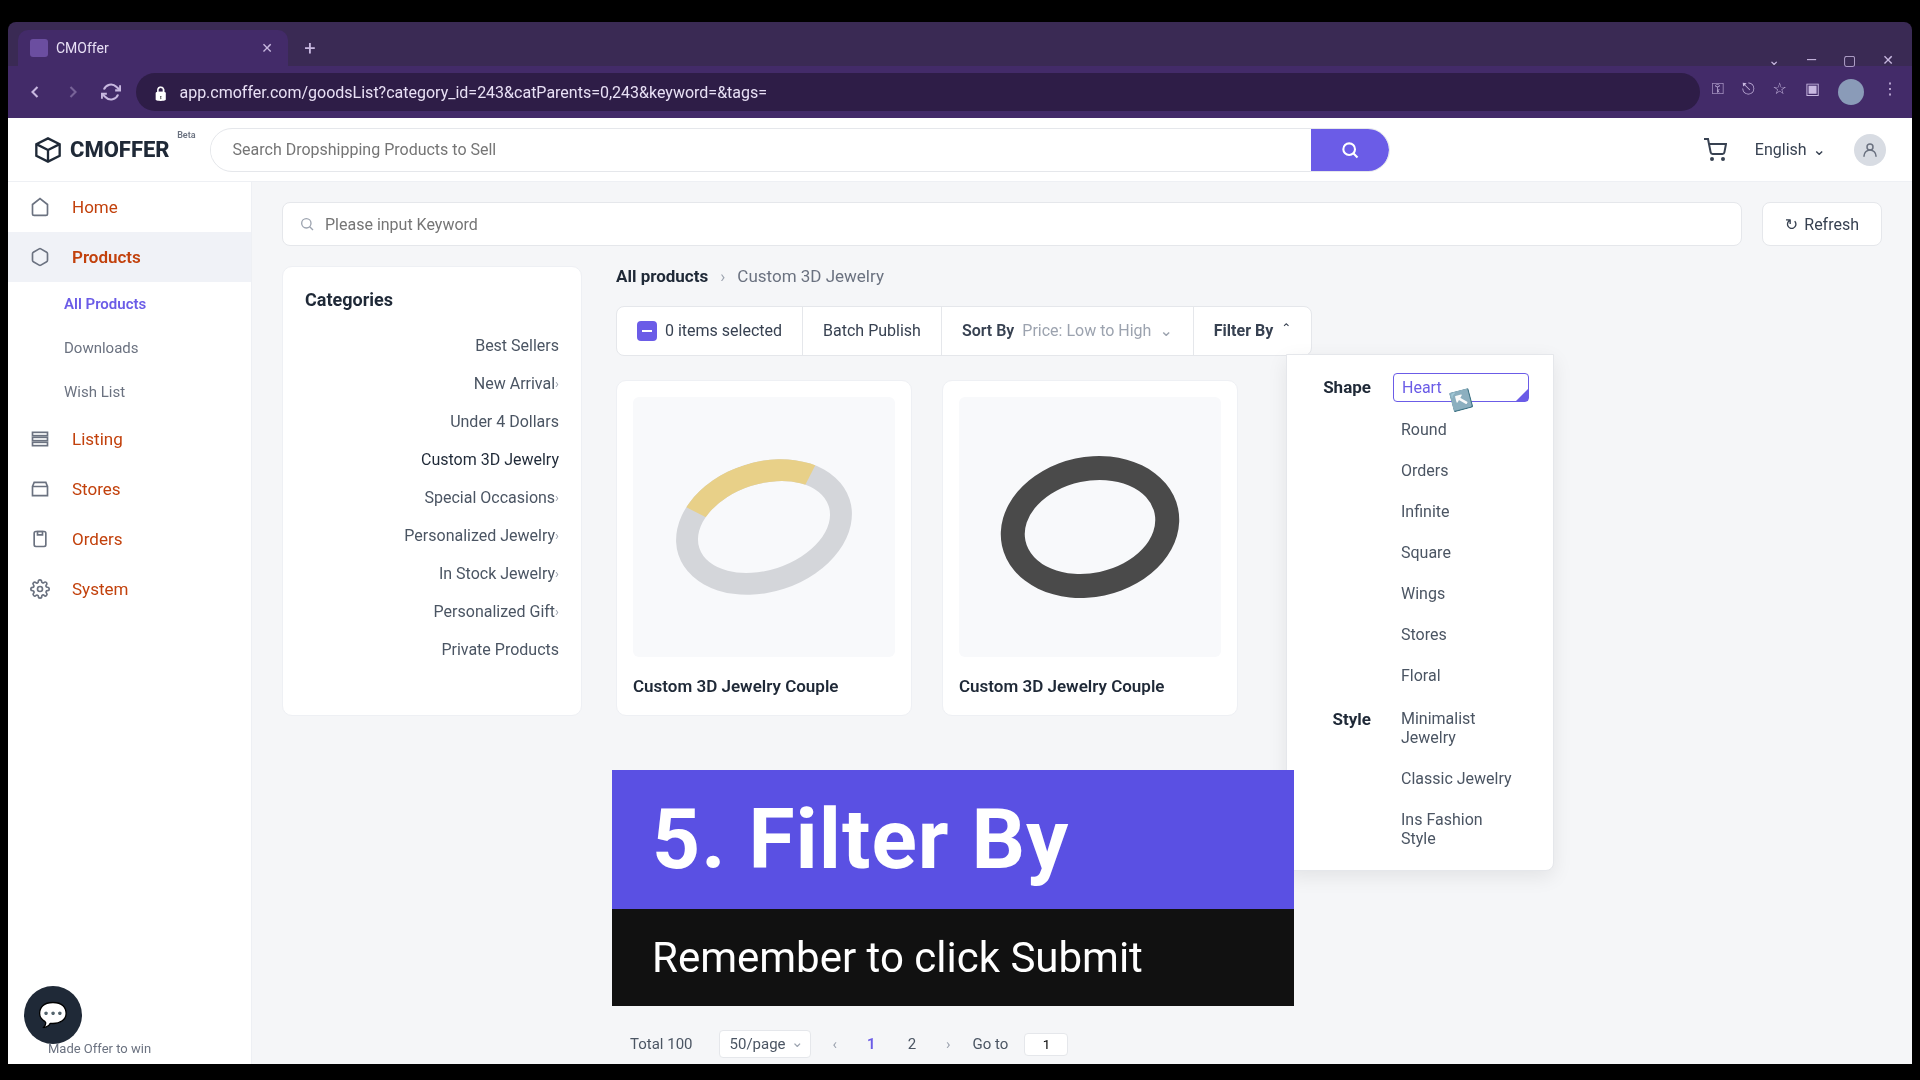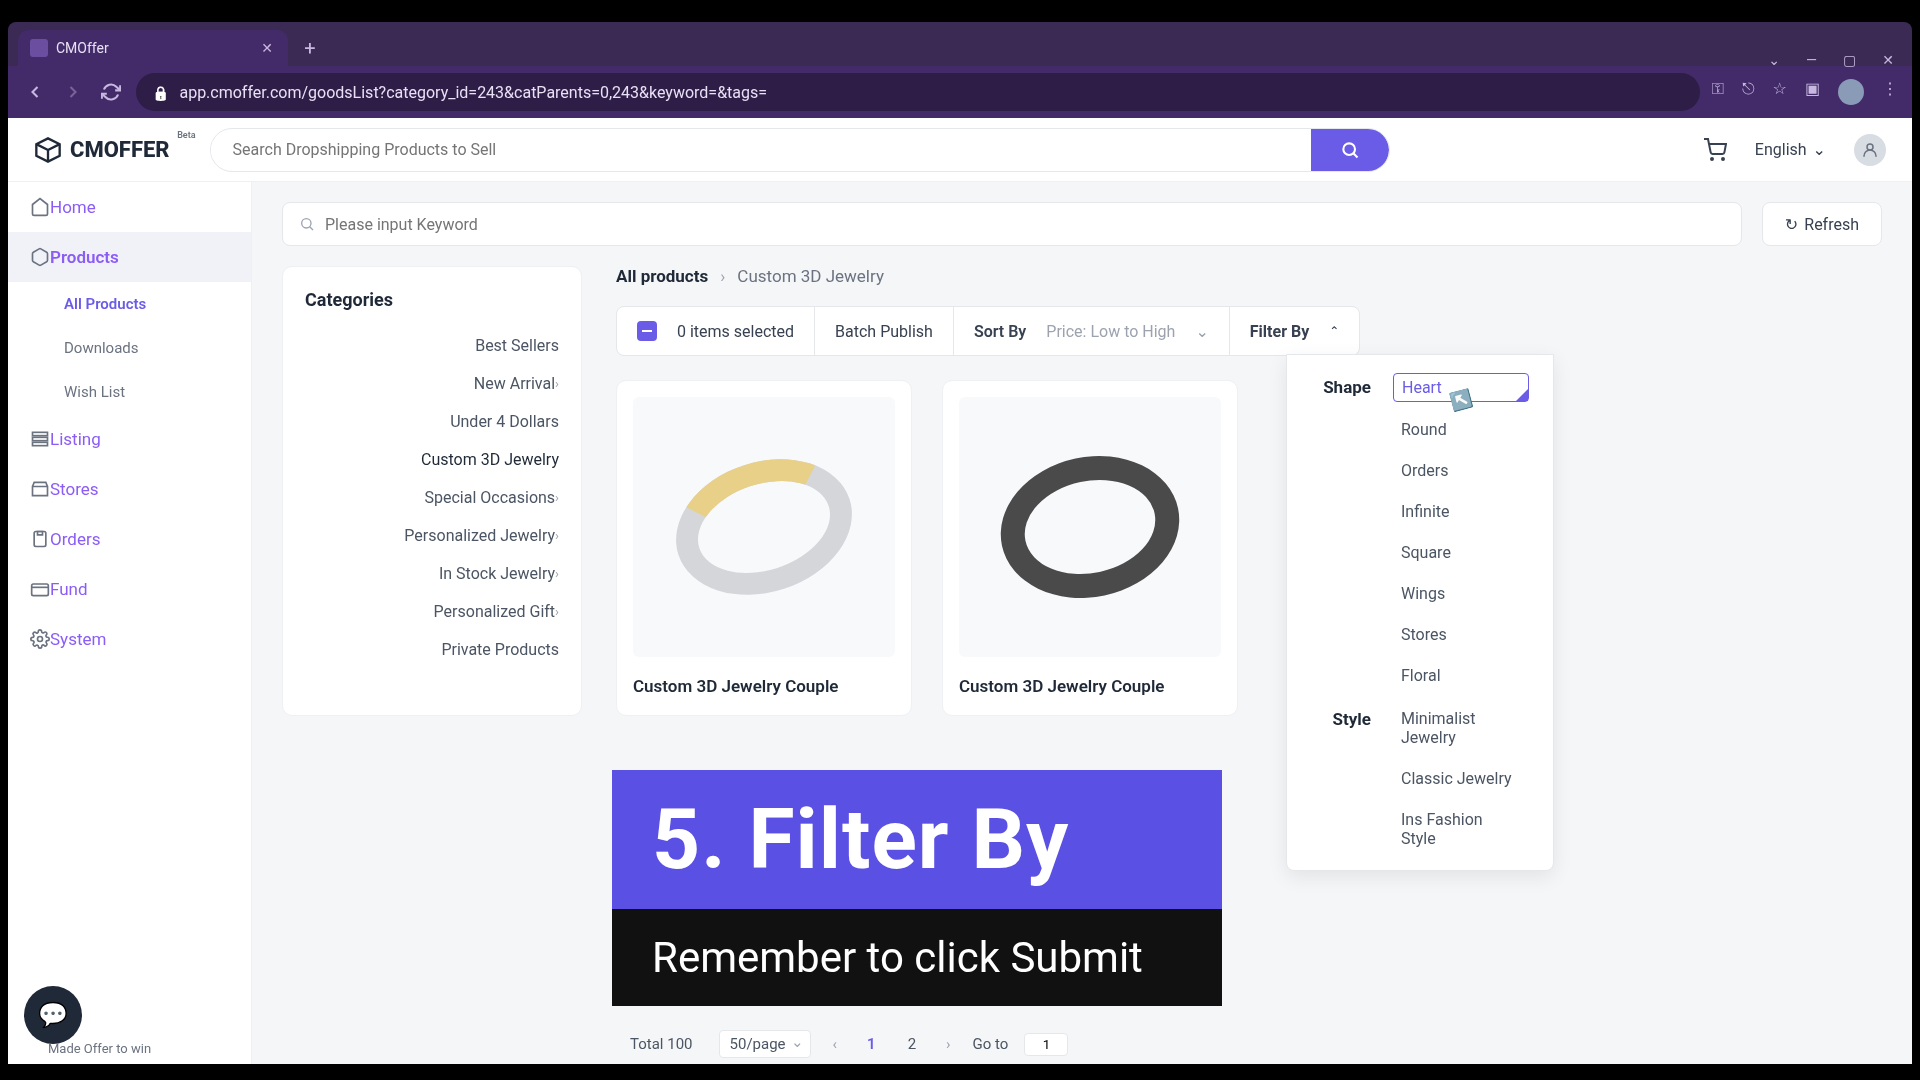--- a/index.html
+++ b/index.html
@@ -32,21 +32,21 @@
 .search-pill { flex: 0 0 1180px; height: 44px; background: #fff; border: 1px solid #e5e7eb; border-radius: 24px; display: flex; align-items: center; overflow: hidden; }
 .search-input { flex: 1; padding: 0 22px; font-size: 16px; border: none; outline: none; color: #9ca3af; }
 .search-btn { width: 78px; height: 44px; background: #6b5ce7; display: flex; align-items: center; justify-content: center; color: #fff; cursor: pointer; border-radius: 0 24px 24px 0; }
 .top-right { margin-left: auto; display: flex; align-items: center; gap: 28px; color: #374151; }
 .cart-icon, .user-icon { width: 24px; height: 24px; }
 .lang { display: flex; align-items: center; gap: 6px; font-size: 16px; cursor: pointer; }
 .user-avatar { width: 32px; height: 32px; border-radius: 50%; background: #d8dce3; display: flex; align-items: center; justify-content: center; }
 
 .body { display: flex; height: calc(100% - 64px); }
 .sidebar { width: 244px; background: #fff; border-right: 1px solid #eef0f4; display: flex; flex-direction: column; position: relative; }
-.nav-item { height: 50px; display: flex; align-items: center; padding: 0 22px; gap: 0; font-size: 17px; color: #8b5cf6; cursor: pointer; }
+.nav-item { height: 50px; display: flex; align-items: center; padding: 0 22px; gap: 22px; font-size: 17px; color: #c2410c; cursor: pointer; }
 .nav-item.active { background: #f0f2f7; font-weight: 600; }
 .nav-item .nav-icon { width: 20px; height: 20px; display: flex; align-items: center; justify-content: center; color: #6b7280; }
 .sub-item { height: 44px; display: flex; align-items: center; padding-left: 56px; font-size: 15px; color: #6b7280; cursor: pointer; }
 .sub-item.active { color: #6b5ce7; font-weight: 600; }
 .chat-bubble { position: absolute; bottom: 20px; left: 16px; width: 58px; height: 58px; border-radius: 50%; background: #1f2937; display: flex; align-items: center; justify-content: center; color: #fff; font-size: 24px; cursor: pointer; }
 .promo-text { position: absolute; bottom: 8px; left: 40px; font-size: 13px; color: #6b7280; white-space: nowrap; }
 
 .main { flex: 1; padding: 20px 30px; position: relative; overflow: hidden; }
 .filter-row { display: flex; gap: 20px; margin-bottom: 20px; }
 .keyword-box { flex: 1; height: 44px; border: 1px solid #e5e7eb; border-radius: 8px; display: flex; align-items: center; padding: 0 16px; gap: 10px; background: #fff; }
@@ -60,21 +60,21 @@
 .cat-item.active { color: #1f2937; }
 .chev { color: #9ca3af; font-size: 13px; }
 
 .product-area { flex: 1; }
 .breadcrumb { display: flex; align-items: center; gap: 12px; font-size: 17px; margin-bottom: 20px; }
 .bc-root { font-weight: 700; color: #1f2937; }
 .bc-sep { color: #9ca3af; }
 .bc-leaf { color: #6b7280; }
 
 .toolbar { display: flex; border: 1px solid #e5e7eb; border-radius: 8px; background: #fff; width: fit-content; margin-bottom: 24px; }
-.tb-cell { padding: 14px 20px; border-right: 1px solid #e5e7eb; display: flex; align-items: center; gap: 20px; font-size: 16px; color: #374151; }
+.tb-cell { padding: 14px 20px; border-right: 1px solid #e5e7eb; display: flex; gap: 8px; font-size: 16px; color: #374151; }
 .tb-cell:last-child { border-right: none; }
 .tb-cell.clickable { cursor: pointer; }
 .checkbox-partial { width: 20px; height: 20px; background: #6b5ce7; border-radius: 4px; display: flex; align-items: center; justify-content: center; }
 .checkbox-partial::after { content: ""; width: 10px; height: 2px; background: #fff; }
 .sort-label { font-weight: 600; }
 .sort-value { color: #9ca3af; }
 .filter-label { font-weight: 700; }
 .chev-up { font-size: 12px; }
 
 .grid { display: flex; gap: 30px; }
@@ -91,21 +91,21 @@
 .fg-opts { flex: 1; display: flex; flex-direction: column; gap: 14px; }
 .fg-opt { font-size: 16px; color: #4b5563; cursor: pointer; padding: 4px 8px; border-radius: 4px; }
 .fg-opt.selected { border: 1px solid #6b5ce7; color: #6b5ce7; position: relative; }
 .fg-opt.selected::after { content: ""; position: absolute; bottom: 0; right: 0; width: 0; height: 0; border-left: 12px solid transparent; border-bottom: 12px solid #6b5ce7; }
 .fg-divider { height: 16px; }
 
 .cursor { position: absolute; top: 208px; left: 1198px; z-index: 30; font-size: 18px; transform: rotate(-15deg); pointer-events: none; }
 
 .overlay { position: absolute; top: 588px; left: 360px; z-index: 25; }
 .ov-blue { background: #5a50e3; color: #fff; font-size: 84px; font-weight: 700; padding: 20px 40px; letter-spacing: 1px; }
-.ov-dark { background: #111; color: #fff; font-size: 42px; padding: 24px 40px; width: 610px; }
+.ov-dark { background: #111; color: #fff; font-size: 42px; padding: 24px 40px; width: 682px; }
 
 .pagination { position: absolute; bottom: 6px; left: 378px; display: flex; align-items: center; gap: 16px; font-size: 15px; color: #4b5563; }
 .page-total { margin-right: 10px; }
 .page-select { border: 1px solid #e5e7eb; border-radius: 4px; padding: 4px 24px 4px 10px; background: #fff; position: relative; cursor: pointer; }
 .page-select::after { content: "⌄"; position: absolute; right: 6px; top: 2px; color: #9ca3af; }
 .page-arrow { color: #9ca3af; cursor: pointer; padding: 0 6px; }
 .page-num { padding: 2px 8px; cursor: pointer; }
 .page-num.active { color: #6b5ce7; font-weight: 600; }
 .goto-input { width: 44px; border: 1px solid #e5e7eb; border-radius: 4px; text-align: center; padding: 3px; }
 
@@ -252,29 +252,20 @@
               <svg width="20" height="20" viewBox="0 0 24 24" fill="none" stroke="currentColor" stroke-width="2">
                 <rect x="5" y="3" width="14" height="18" rx="2"></rect>
                 <path d="M9 3h6v4H9z"></path>
               </svg>
             </span>
             <span>Orders</span>
           </div>
         <div class="nav-item">
             <span class="nav-icon">
               <svg width="20" height="20" viewBox="0 0 24 24" fill="none" stroke="currentColor" stroke-width="2">
-                <rect x="2" y="6" width="20" height="14" rx="2"></rect>
-                <path d="M2 10h20"></path>
-              </svg>
-            </span>
-            <span>Fund</span>
-          </div>
-        <div class="nav-item">
-            <span class="nav-icon">
-              <svg width="20" height="20" viewBox="0 0 24 24" fill="none" stroke="currentColor" stroke-width="2">
                 <circle cx="12" cy="12" r="3"></circle>
                 <path d="M19.4 15a1.65 1.65 0 00.33 1.82l.06.06a2 2 0 01-2.83 2.83l-.06-.06a1.65 1.65 0 00-1.82-.33 1.65 1.65 0 00-1 1.51V21a2 2 0 01-4 0v-.09a1.65 1.65 0 00-1-1.51 1.65 1.65 0 00-1.82.33l-.06.06a2 2 0 01-2.83-2.83l.06-.06a1.65 1.65 0 00.33-1.82 1.65 1.65 0 00-1.51-1H3a2 2 0 010-4h.09a1.65 1.65 0 001.51-1 1.65 1.65 0 00-.33-1.82l-.06-.06a2 2 0 012.83-2.83l.06.06a1.65 1.65 0 001.82.33h0a1.65 1.65 0 001-1.51V3a2 2 0 014 0v.09a1.65 1.65 0 001 1.51h0a1.65 1.65 0 001.82-.33l.06-.06a2 2 0 012.83 2.83l-.06.06a1.65 1.65 0 00-.33 1.82v0a1.65 1.65 0 001.51 1H21a2 2 0 010 4h-.09a1.65 1.65 0 00-1.51 1z"></path>
               </svg>
             </span>
             <span>System</span>
           </div>
         <div class="chat-bubble">💬</div>
         <div class="promo-text">Made Offer to win</div>
       </div>
 

